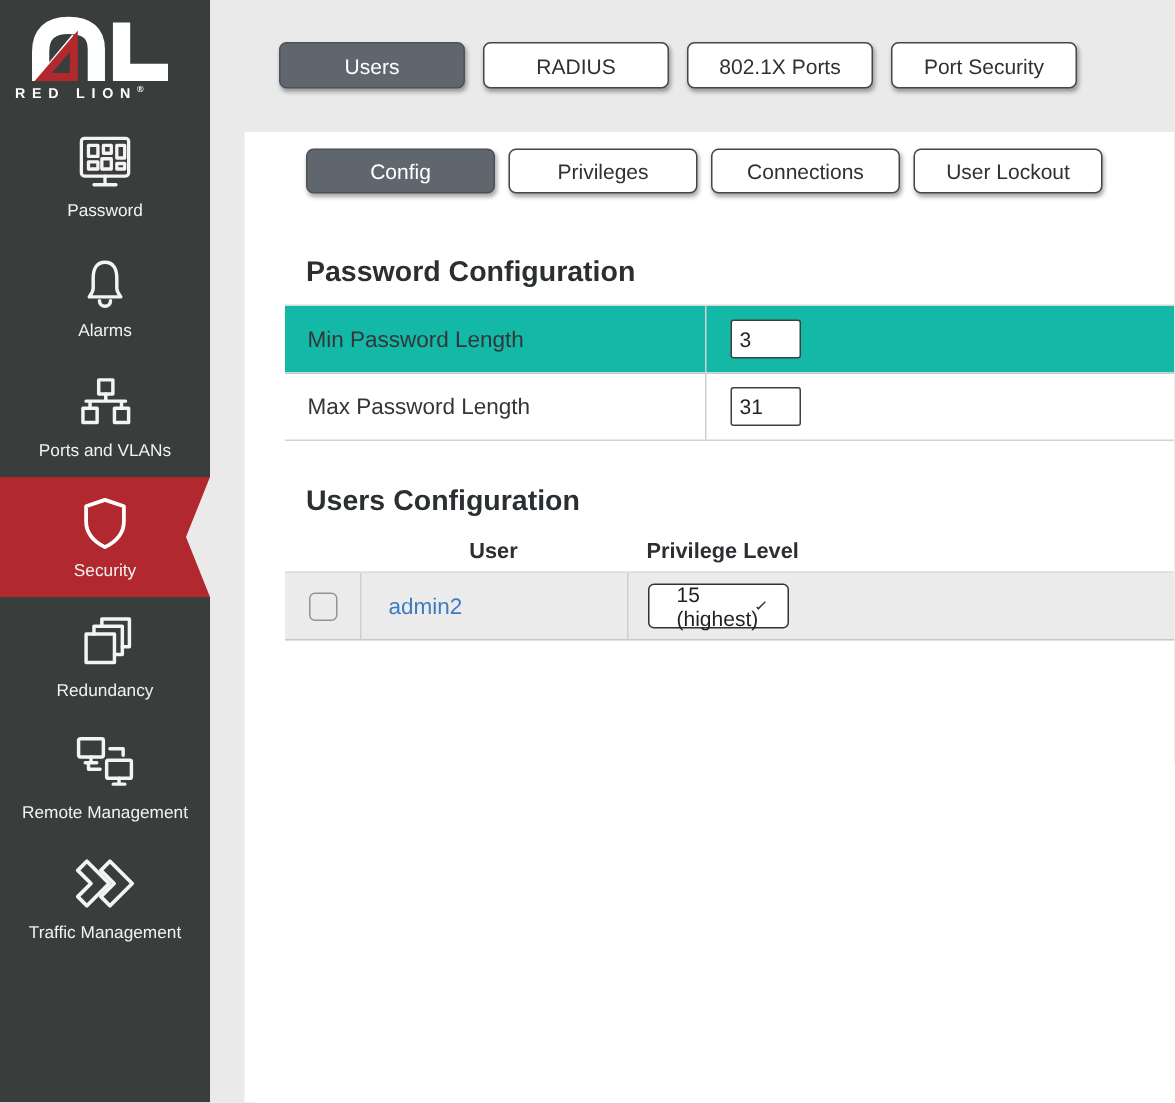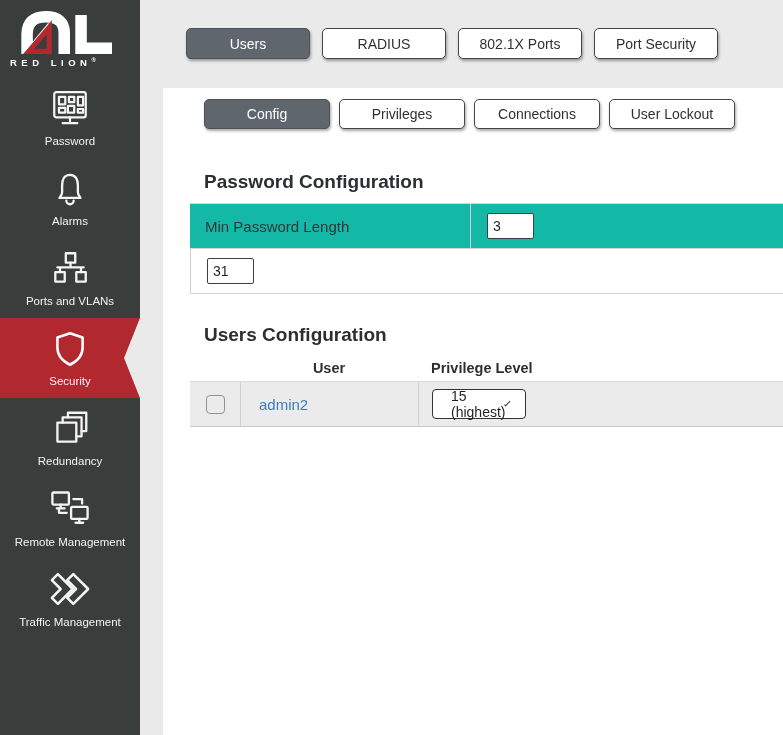--- a/index.html
+++ b/index.html
@@ -189,20 +189,21 @@
   <h2 class="section-title" id="pw-title">Password Configuration</h2>
 
   <div class="pw-table">
     <div class="pw-row gray">
       <div class="cell-label">Min Password Length</div>
       <div class="cell-value">
         <input class="pw-input" type="text" value="3" style="">
       </div>
     </div>
     <div class="pw-row">
+      <div class="cell-label">Max Password Length</div>
       <div class="cell-value">
         <input class="pw-input" type="text" value="31" style="">
       </div>
     </div>
   </div>
 
   <h2 class="section-title" id="users-title">Users Configuration</h2>
 
   <div class="users-table">
     <div class="users-header">

